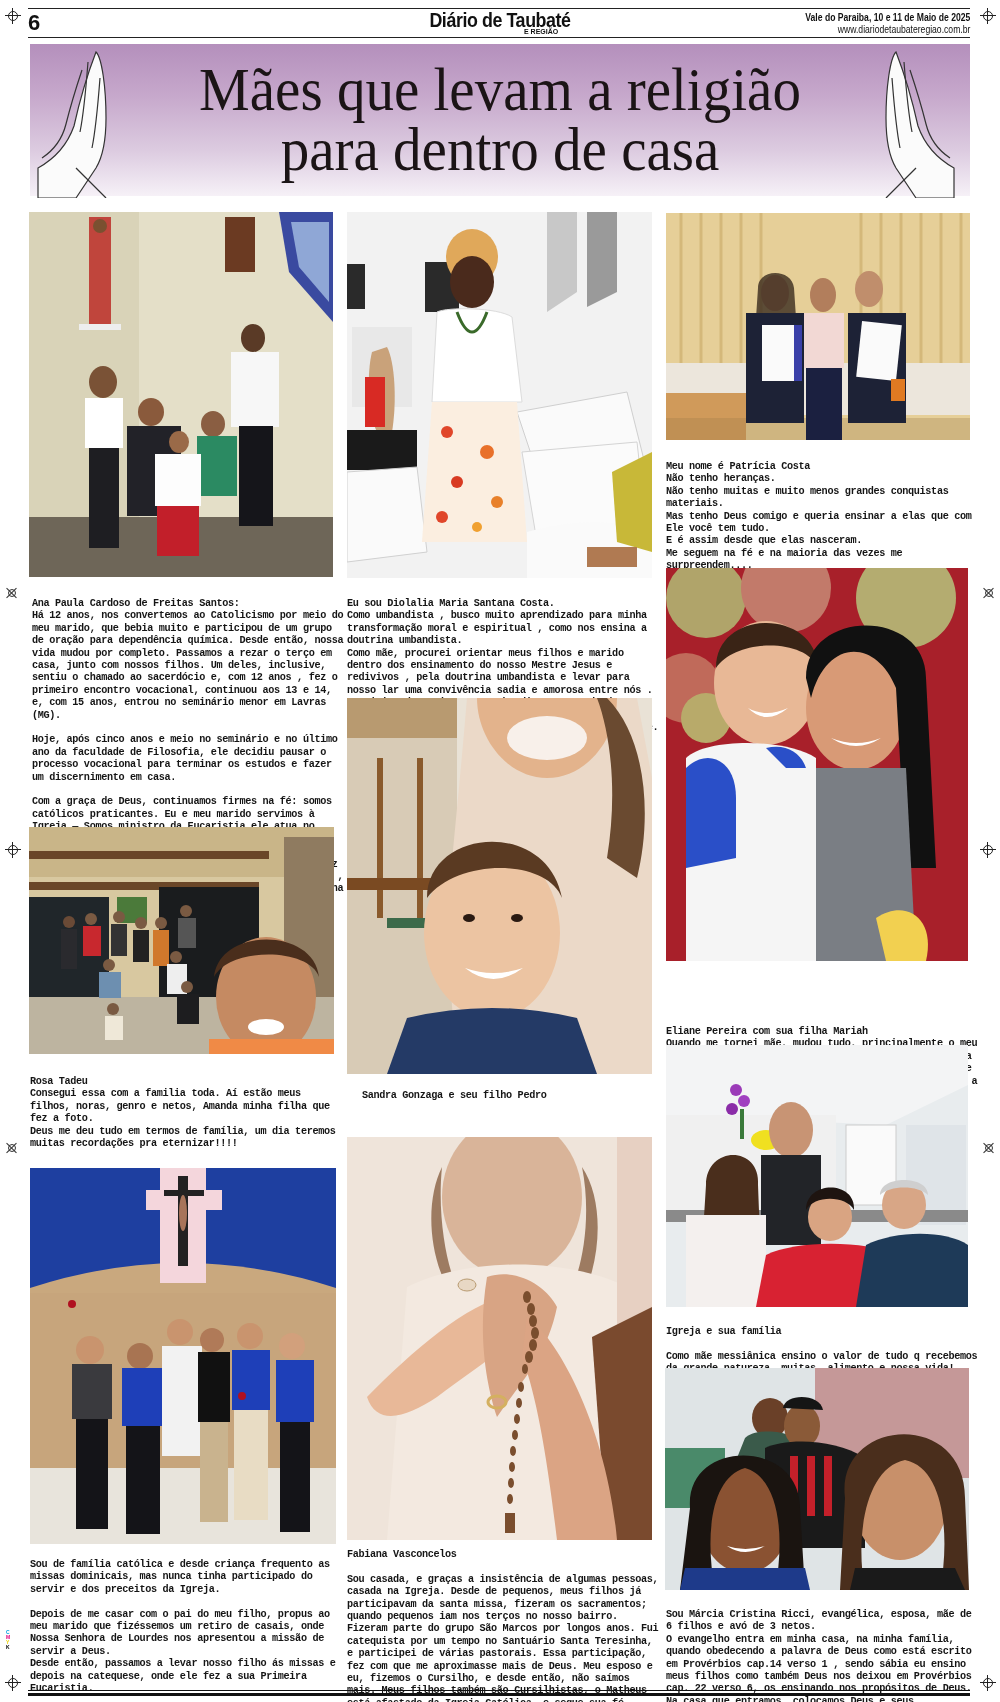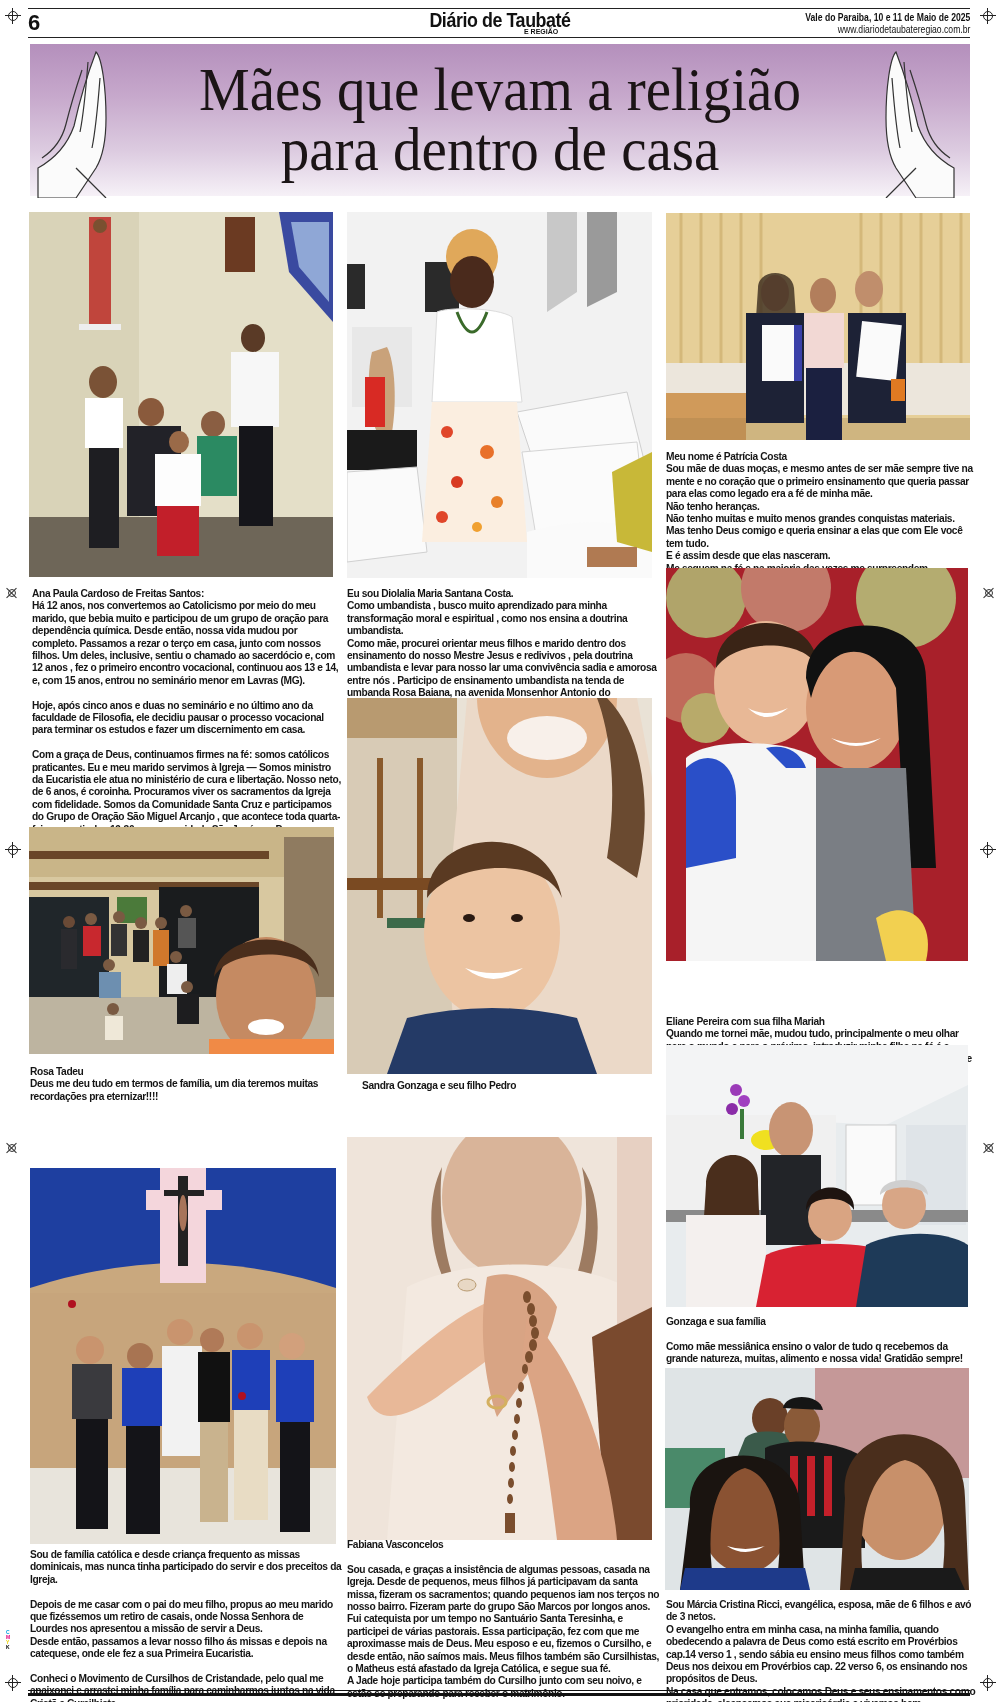--- a/index.html
+++ b/index.html
@@ -31,21 +31,21 @@
   .banner { left: 30px; top: 44px; width: 940px; height: 152px;
     background: linear-gradient(180deg, #b48fbc 0%, #c7a9cc 35%, #dccbe0 70%, #f6f1f7 100%); }
   .headline { left: 0; width: 1000px; text-align: center; font-family: "Liberation Serif", "DejaVu Serif", serif; color: #1b1416; font-size: 62px; line-height: 58px; transform: scaleX(0.92); }
   .hands { width: 90px; height: 150px; }
 
   
   .photo { position: absolute; overflow: hidden; }
   .photo svg { width: 100%; height: 100%; display: block; }
 
   
-  .txt { position: absolute; font-family: Liberation Sans, sans-serif; font-size: 10.2px; line-height: 12.4px; font-weight: bold; color: #151515; letter-spacing: -0.35px; }
+  .txt { position: absolute; font-family: Liberation Mono, monospace; font-size: 10.2px; line-height: 12.4px; font-weight: bold; color: #151515; letter-spacing: -0.35px; margin-top: 10px; }
   .txt p { margin: 0; white-space: normal; }
   .txt .gap { height: 12.4px; }
 
   .rule-bottom { position: absolute; left: 28px; width: 942px; background: #111; }
   .cmyk { position: absolute; left: 6px; top: 1630px; font-size: 5px; line-height: 5px; font-weight: bold; }
 </style>
 </head>
 <body>
 
 <div class="reg" style="left:5px; top:8px;">
@@ -139,21 +139,21 @@
     <ellipse cx="150" cy="230" rx="10" ry="11" fill="#9a6a48"></ellipse>
     <rect x="126" y="242" width="46" height="52" fill="#fdfdfd"></rect>
     <rect x="128" y="294" width="42" height="50" fill="#c21f2a"></rect>
   </svg>
 </div>
 
 <div class="txt" style="left:32px; top:588px; width:312px;">
   <p>Ana Paula Cardoso de Freitas Santos:</p>
   <p>Há 12 anos, nos convertemos ao Catolicismo por meio do meu marido, que bebia muito e participou de um grupo de oração para dependência química. Desde então, nossa vida mudou por completo. Passamos a rezar o terço em casa, junto com nossos filhos. Um deles, inclusive, sentiu o chamado ao sacerdócio e,  com 12 anos , fez o primeiro encontro vocacional, continuou aos 13 e 14, e, com 15 anos, entrou no seminário menor em Lavras (MG).</p>
   <div class="gap"></div>
-  <p>Hoje, após cinco anos e duas no seminário e no último ano da faculdade de Filosofia, ele decidiu pausar o processo vocacional para terminar os estudos e fazer um discernimento em casa.</p>
+  <p>Hoje, após cinco anos e meio no seminário e no último ano da faculdade de Filosofia, ele decidiu pausar o processo vocacional para terminar os estudos e fazer um discernimento em casa.</p>
   <div class="gap"></div>
   <p>Com a graça de Deus, continuamos firmes na fé: somos católicos praticantes. Eu e meu marido servimos à Igreja — Somos ministro da Eucaristia ele atua no ministério de cura e libertação. Nosso neto, de 6 anos, é coroinha. Procuramos viver os sacramentos da Igreja com fidelidade. Somos da Comunidade Santa Cruz e participamos do Grupo de Oração São Miguel Arcanjo , que acontece toda quarta-feira,  a partir das 19:30,  na comunidade São José , no Parque Aeroporto.</p>
 </div>
 
 <div class="photo" style="left:29px; top:827px; width:305px; height:227px;" title="Selfie de mulher com a família reunida em sala de estar">
   <svg viewBox="0 0 305 227" preserveAspectRatio="none">
     <rect width="305" height="227" fill="#d8c8a0"></rect>
     <rect x="0" y="0" width="305" height="50" fill="#c9b588"></rect>
     <rect x="0" y="24" width="240" height="8" fill="#6a4628"></rect>
     <rect x="0" y="55" width="230" height="8" fill="#6a4628"></rect>
@@ -184,20 +184,21 @@
       <rect x="76" y="189" width="18" height="24" fill="#efe8d8"></rect>
     <ellipse cx="237" cy="170" rx="50" ry="60" fill="#c58a62"></ellipse>
     <path d="M185 150 C190 100 285 100 290 150 C280 120 200 120 185 150 Z" fill="#4a2e1c"></path>
     <rect x="180" y="212" width="125" height="15" fill="#f08a46"></rect>
     <ellipse cx="237" cy="200" rx="18" ry="8" fill="#fff"></ellipse>
   </svg>
 </div>
 
 <div class="txt" style="left:30px; top:1066px; width:312px;">
   <p>Rosa Tadeu</p>
+  <p>Consegui essa com a familia toda. Aí estão  meus filhos, noras, genro e netos, Amanda minha filha que fez a foto.</p>
   <p>Deus me deu tudo em termos de família, um dia teremos muitas recordações pra eternizar!!!!</p>
 </div>
 
 <div class="photo" style="left:30px; top:1168px; width:306px; height:376px;" title="Grupo em igreja com crucifixo e parede azul, com camisas azuis e rosas vermelhas">
   <svg viewBox="0 0 306 376" preserveAspectRatio="none">
     <rect width="306" height="376" fill="#d8c4a2"></rect>
     <rect x="0" y="0" width="306" height="120" fill="#1e3fa0"></rect>
     <path d="M0 120 Q153 70 306 120 L306 130 L0 130 Z" fill="#c9a87e"></path>
     <rect x="0" y="125" width="306" height="180" fill="#c7a57c"></rect>
     <rect x="130" y="0" width="46" height="115" fill="#f4d6dc"></rect>
@@ -372,21 +373,20 @@
     <rect x="140" y="155" width="36" height="72" fill="#1b2040"></rect>
     <ellipse cx="203" cy="76" rx="14" ry="18" fill="#c08e6c"></ellipse>
     <rect x="182" y="100" width="58" height="110" fill="#1d2236"></rect>
     <rect x="193" y="110" width="40" height="56" fill="#fafafa" transform="rotate(6 213 138)"></rect>
     <rect x="225" y="166" width="14" height="22" fill="#e07a22"></rect>
   </svg>
 </div>
 
 <div class="txt" style="left:666px; top:451px; width:312px;">
   <p>Meu nome é Patrícia Costa</p>
-  <p>Sou mãe de duas moças, e mesmo antes de ser mãe sempre tive na mente e no coração que o primeiro ensinamento que queria passar para elas como legado era a fé de minha mãe.</p>
   <p>Não tenho heranças.</p>
   <p>Não tenho muitas e muito menos grandes conquistas materiais.</p>
   <p>Mas tenho Deus comigo e queria ensinar a elas que com Ele você tem tudo.</p>
   <p>E é assim desde que elas nasceram.</p>
   <p>Me seguem na fé e na maioria das vezes me surpreendem....</p>
 </div>
 
 <div class="photo" style="left:666px; top:568px; width:302px; height:393px;" title="Mãe segurando a filha pequena diante de fundo de flores vermelhas">
   <svg viewBox="0 0 302 393" preserveAspectRatio="none">
     <rect width="302" height="393" fill="#a8202a"></rect>
@@ -435,21 +435,21 @@
     <ellipse cx="164" cy="172" rx="22" ry="24" fill="#d9a482"></ellipse>
     <path d="M140 165 C140 135 190 135 188 165 C180 150 148 150 140 165 Z" fill="#1e1410"></path>
     <path d="M100 210 C130 195 200 195 230 210 L240 262 L90 262 Z" fill="#d82232"></path>
     <ellipse cx="238" cy="160" rx="22" ry="24" fill="#d8a686"></ellipse>
     <path d="M214 150 C214 130 262 130 262 150 C252 140 224 140 214 150 Z" fill="#cfcfcf"></path>
     <path d="M200 200 C230 185 280 185 302 200 L302 262 L190 262 Z" fill="#1e3a58"></path>
   </svg>
 </div>
 
 <div class="txt" style="left:666px; top:1316px; width:312px;">
-  <p>Gonzaga e sua família</p>
+  <p>Igreja e sua família</p>
   <div class="gap"></div>
   <p>Como mãe messiânica ensino o valor de tudo q recebemos da grande natureza, muitas,  alimento e nossa vida! Gratidão sempre!</p>
 </div>
 
 <div class="photo" style="left:665px; top:1368px; width:304px; height:222px;" title="Selfie de duas jovens com mãe e rapaz de camisa rubro-negra ao fundo">
   <svg viewBox="0 0 304 222" preserveAspectRatio="none">
     <rect width="304" height="222" fill="#dfe4e6"></rect>
     <rect x="150" y="0" width="154" height="110" fill="#c59898"></rect>
     <rect x="0" y="80" width="60" height="60" fill="#4a8a6a"></rect>
     <ellipse cx="105" cy="50" rx="18" ry="20" fill="#6a4028"></ellipse>

